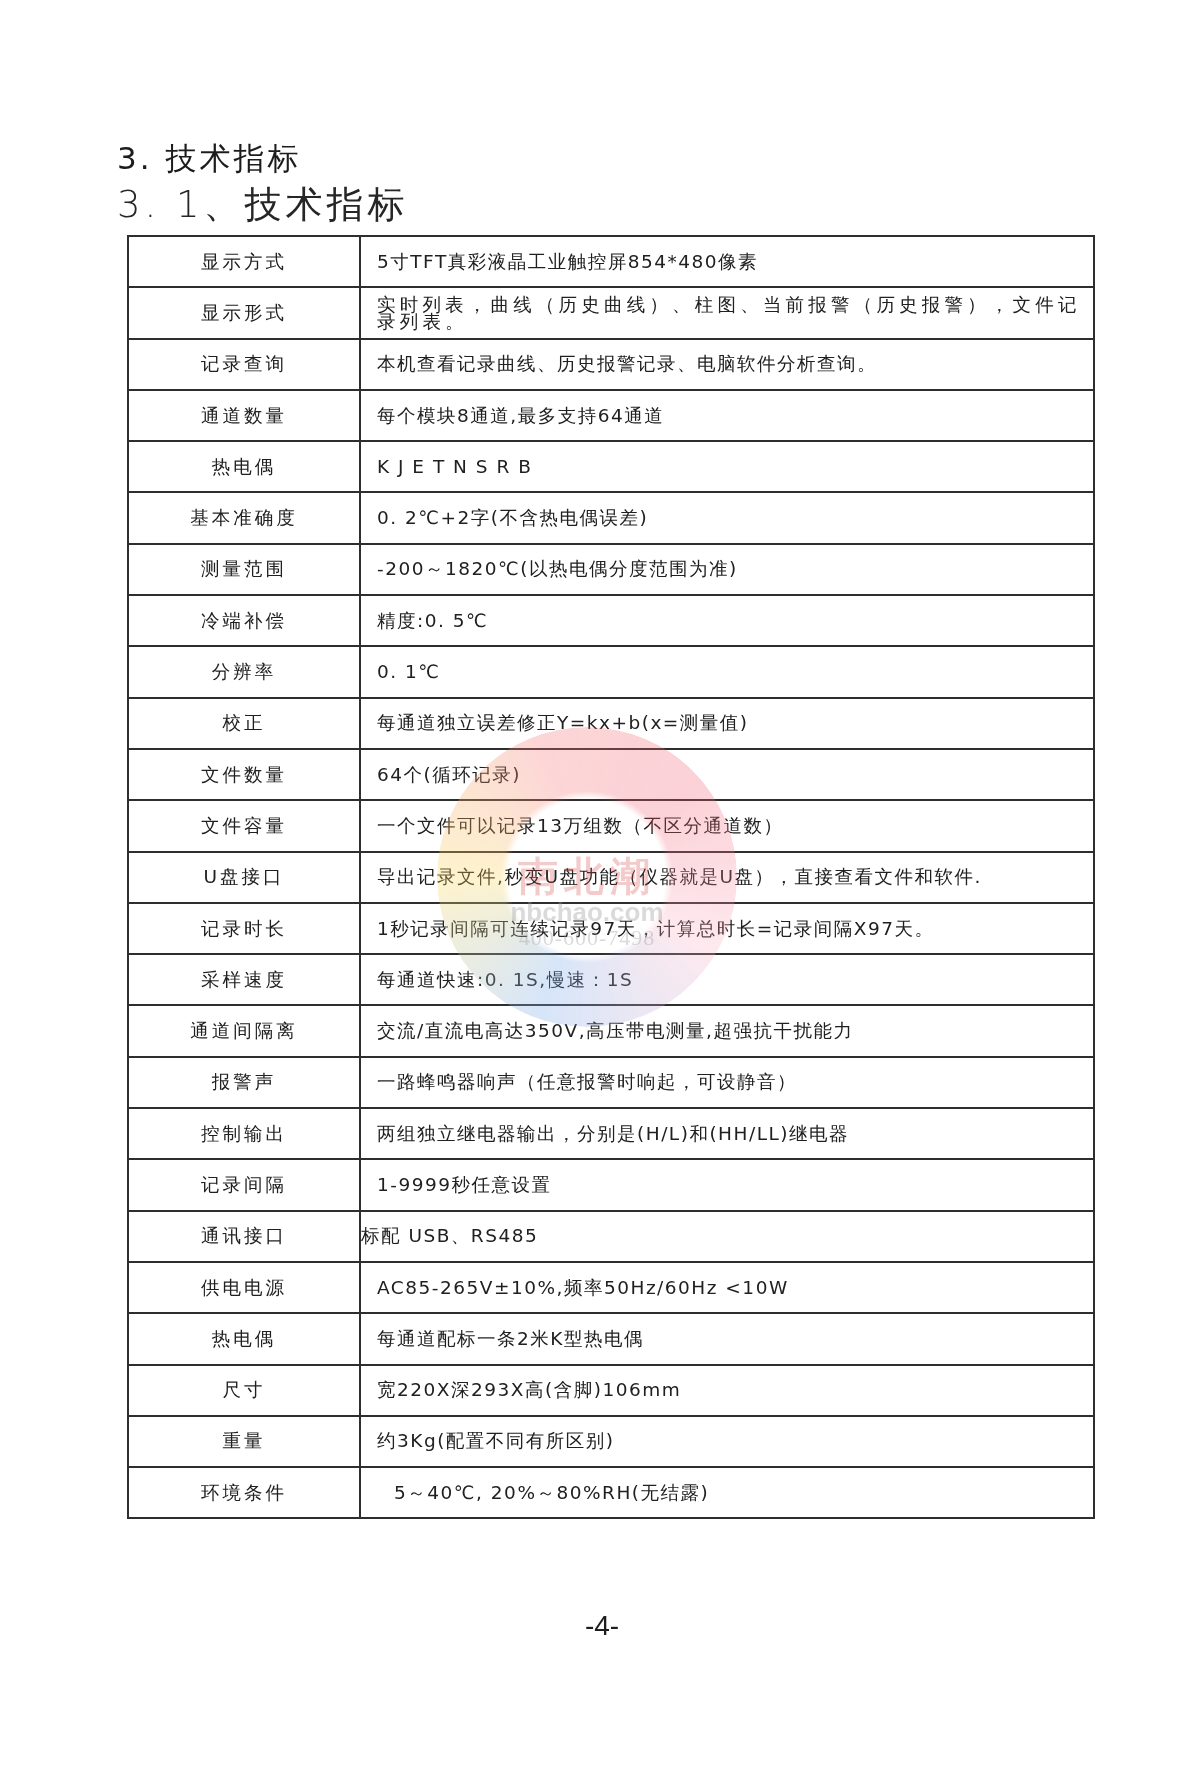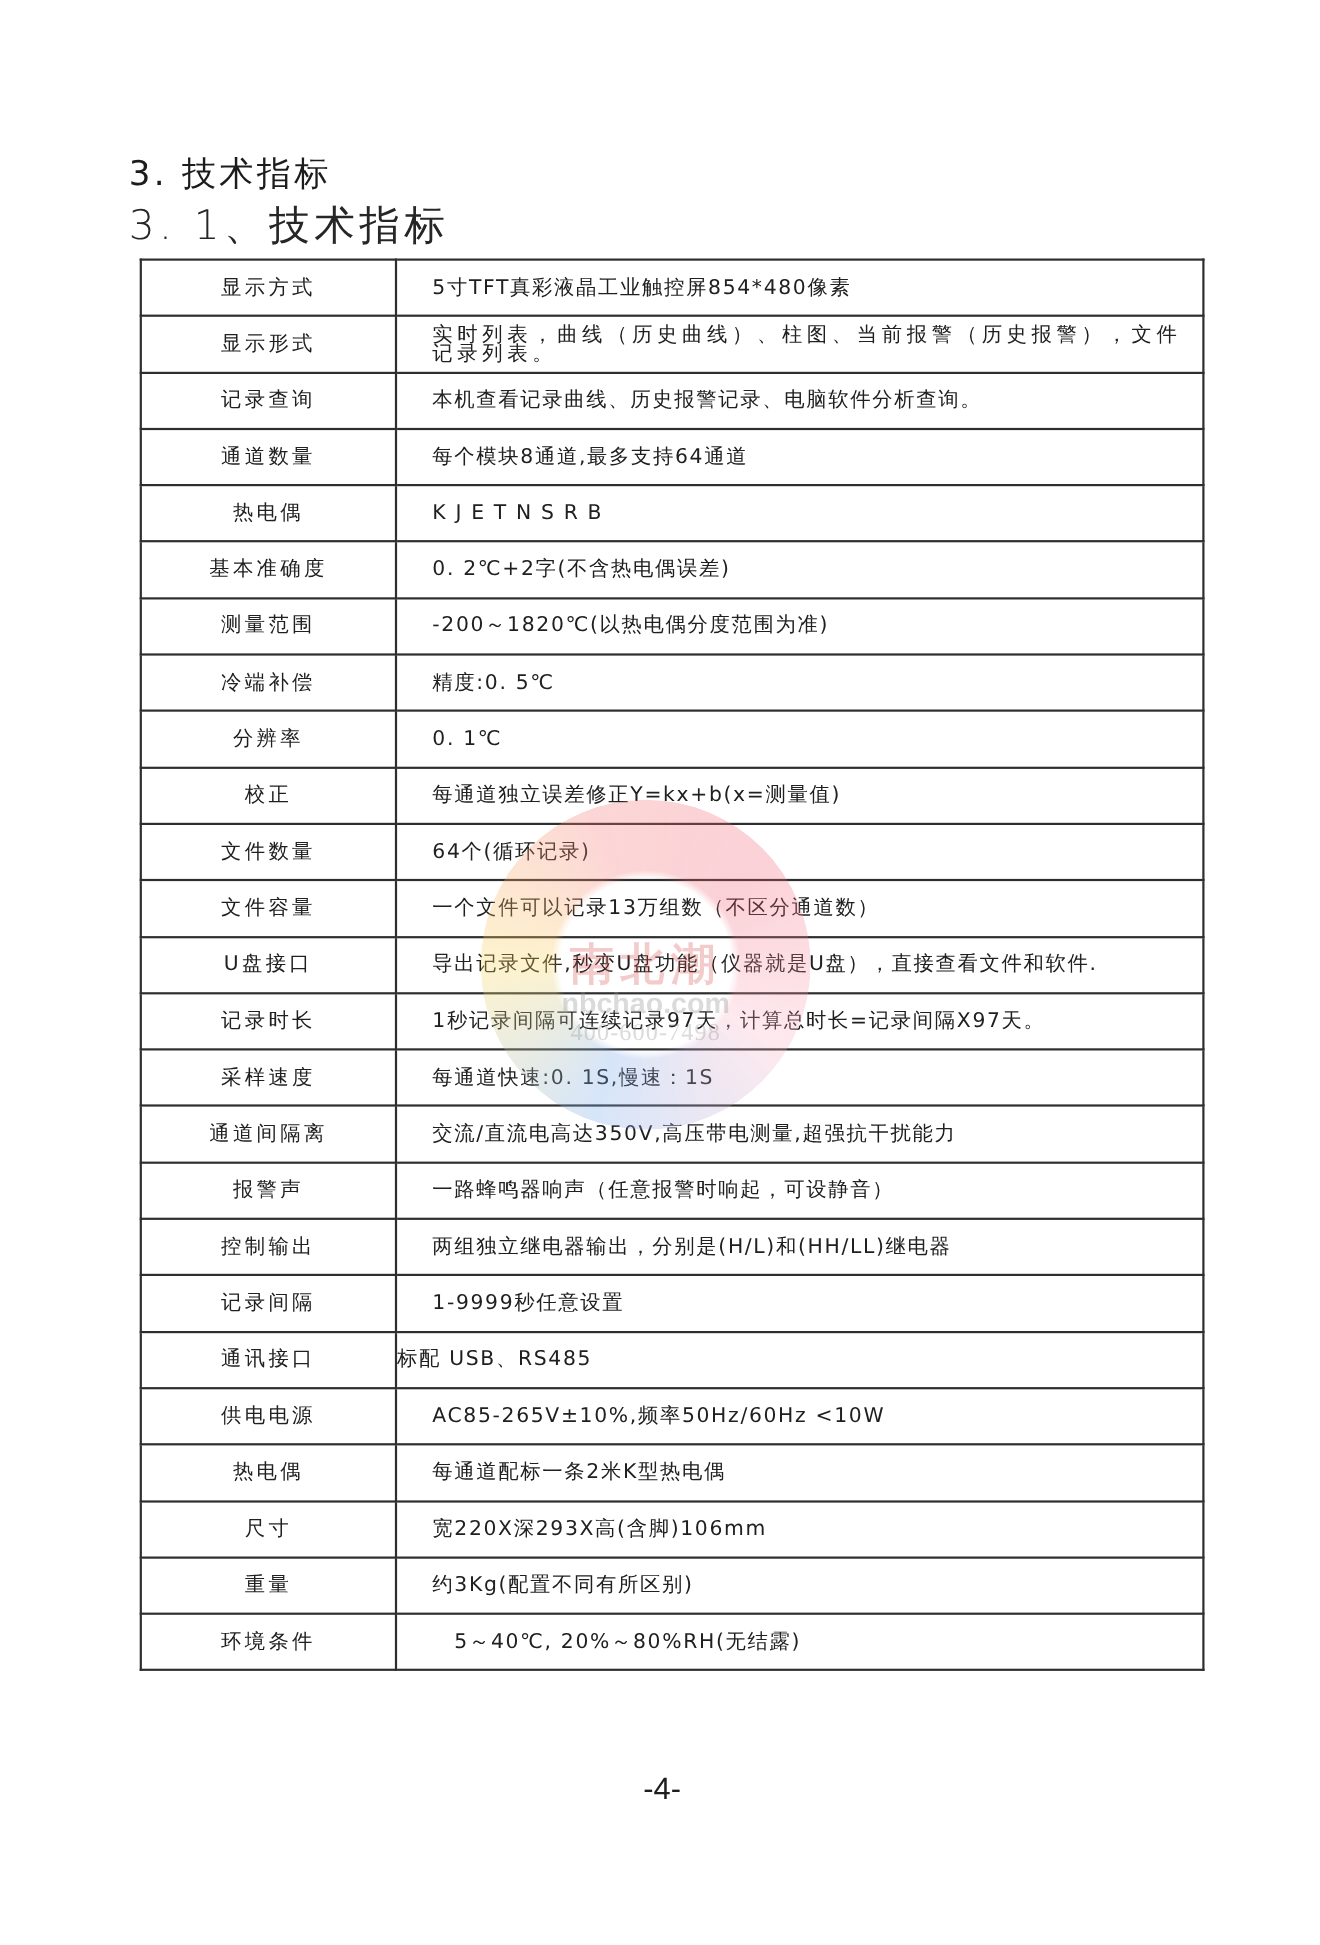--- a/index.html
+++ b/index.html
@@ -120,26 +120,26 @@
     vertical-align: middle;
     line-height: 18px;
   }
   .spec-table td.label {
     width: 230px;
     text-align: center;
     letter-spacing: 3px;
   }
   .spec-table td.value {
     text-align: left;
-    padding-left: 32px;
+    padding-left: 16px;
     padding-right: 2px;
     letter-spacing: 1.5px;
   }
   .spec-table td.value.indent-less { padding-left: 0; }
-  .spec-table td.value.indent-more { padding-left: 52px; margin-top: 19px; }
+  .spec-table td.value.indent-more { padding-left: 33px; margin-top: 19px; }
   .spec-table td.value.wrap {
     letter-spacing: 4.2px;
     line-height: 17px;
   }
 
   .page-number {
     position: absolute;
     left: 0;
     width: 1204px;
     top: 1610px;

